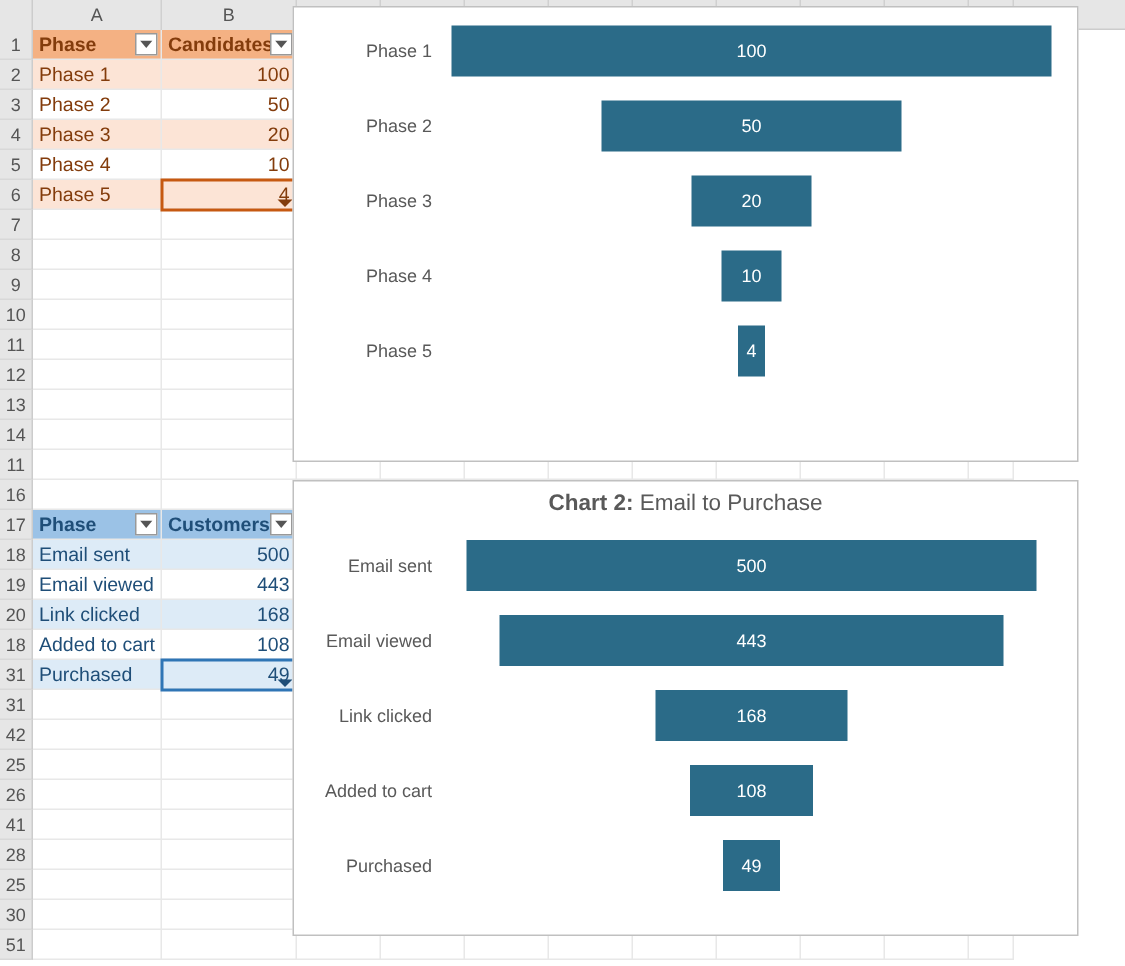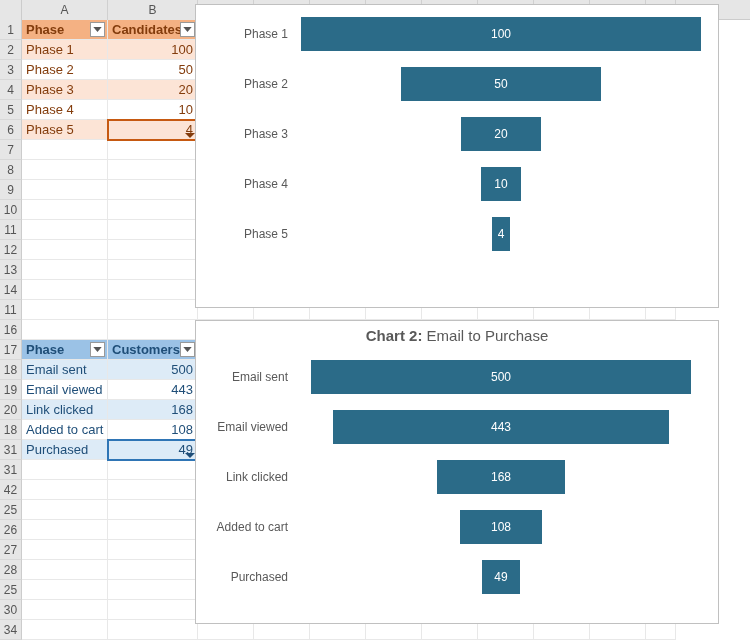--- a/index.html
+++ b/index.html
@@ -215,25 +215,25 @@
       <div class="rh">17</div>
       <div class="rh">18</div>
       <div class="rh">19</div>
       <div class="rh">20</div>
       <div class="rh">18</div>
       <div class="rh">31</div>
       <div class="rh">31</div>
       <div class="rh">42</div>
       <div class="rh">25</div>
       <div class="rh">26</div>
-      <div class="rh">27</div>
+      <div class="rh">41</div>
       <div class="rh">28</div>
       <div class="rh">25</div>
       <div class="rh">30</div>
-      <div class="rh">34</div>
+      <div class="rh">51</div>
     </div>
 
   <div class="cells" id="cells">
       <div class="cell-row">
         <div class="cell colA t1-hdr"><span>Phase</span><div class="filter-btn">
             <svg viewBox="0 0 10 6">
               <path d="M0,0 L10,0 L5,6 Z" fill="#555"></path>
             </svg>
           </div></div>
         <div class="cell colB t1-hdr"><span>Candidates</span><div class="filter-btn">

